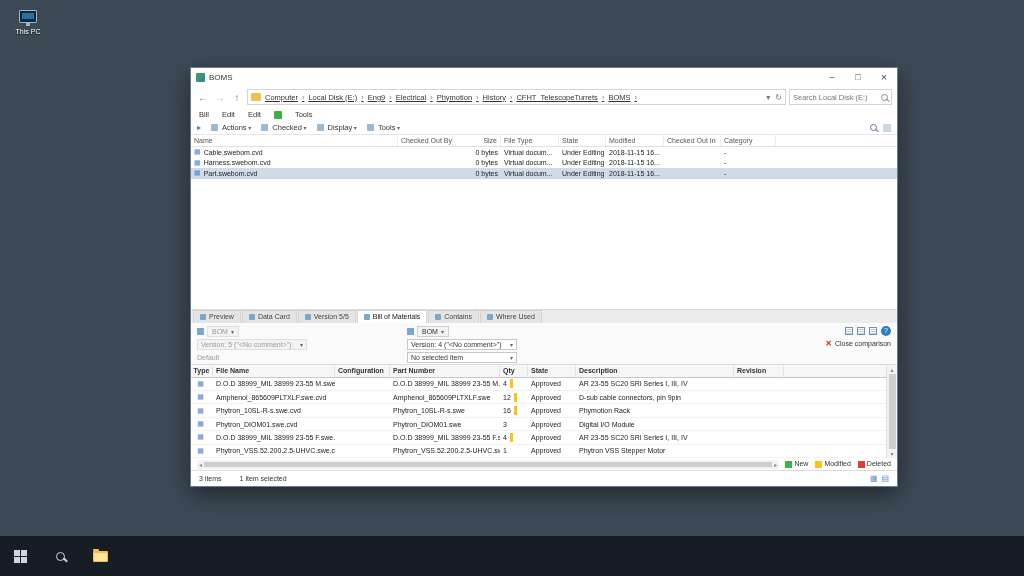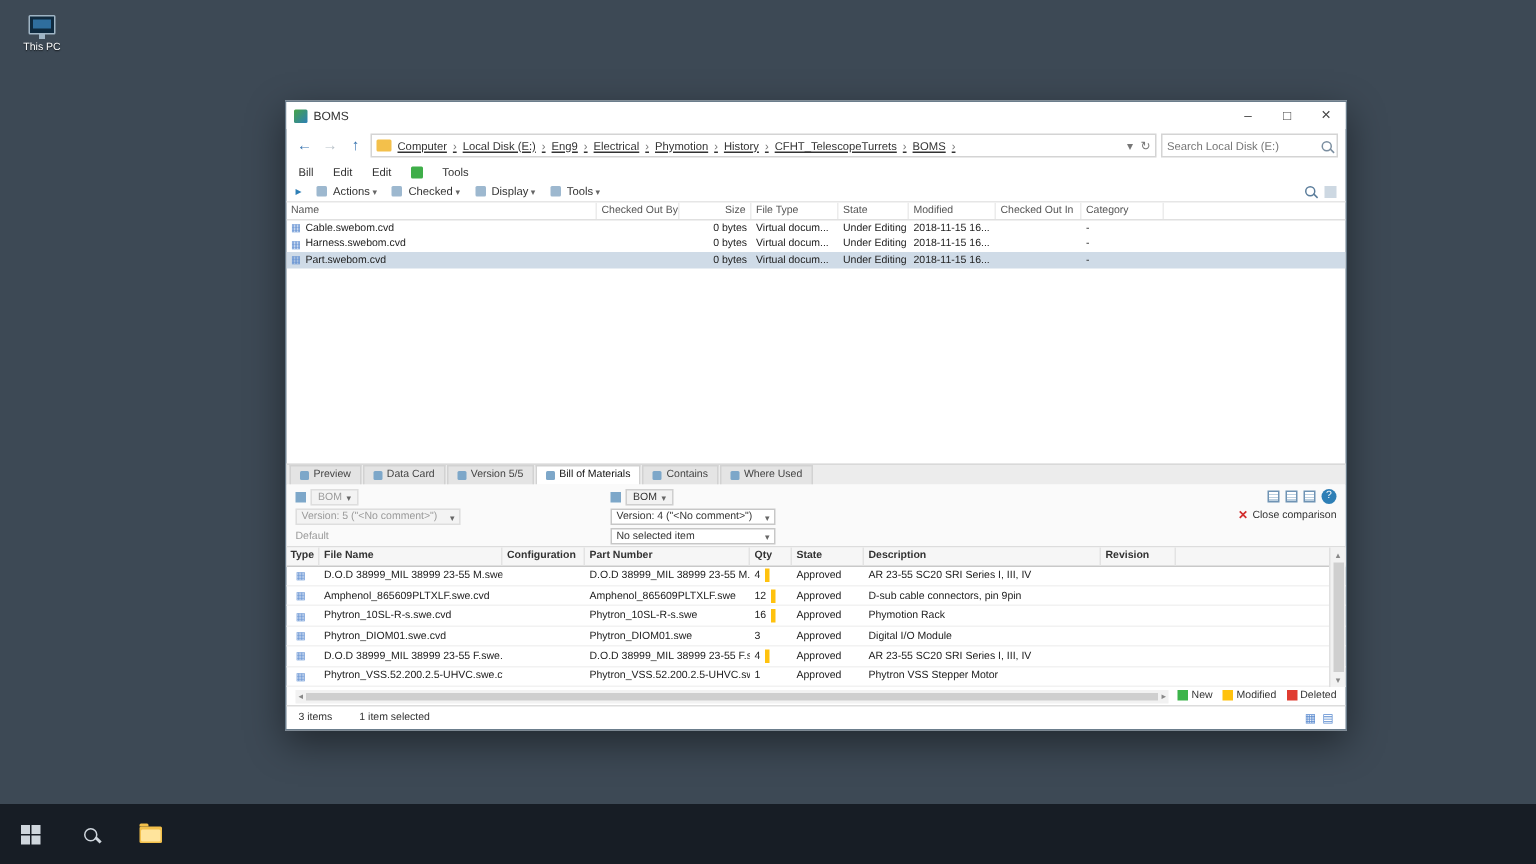--- a/index.html
+++ b/index.html
@@ -36,21 +36,21 @@
   .wc-close::before { content:"×"; font-size:11px; }
 
   .addressbar { height:22px; display:flex; align-items:center; gap:3px; padding:0 5px; flex:0 0 auto; }
   .nav { width:14px; text-align:center; font-size:10px; color:#3a75b0; }
   .nav.disabled { color:#b9c2c9; }
   .crumbbox { flex:1; height:16px; border:1px solid #d4d4d4; display:flex; align-items:center; padding:0 3px; overflow:hidden; white-space:nowrap; }
   .crumb-folder { width:10px; height:8px; background:#f3c04b; border-radius:1px; margin-right:4px; flex:0 0 auto; }
   .crumb { font-size:7.5px; color:#333;text-decoration:underline; }
   .crumb:not(:last-of-type)::after { content:"›"; color:#777; margin:0 4px; }
   .crumb-tools { margin-left:auto; display:flex; gap:5px; color:#777; font-size:8px; }
-  .searchbox { width:118px; height:16px; border:1px solid #d4d4d4; display:flex; align-items:center; padding:0 3px; }
+  .searchbox { width:103px; height:16px; border:1px solid #d4d4d4; display:flex; align-items:center; padding:0 3px; }
   .searchbox input { border:none; outline:none; flex:1; font-size:7.5px; color:#555; min-width:0; }
   .mag-sm { width:7px; height:7px; border:1px solid #7b8ea0; border-radius:50%; position:relative; flex:0 0 auto; }
   .mag-sm::after { content:""; position:absolute; width:4px; height:1px; background:#7b8ea0; transform:rotate(45deg); right:-3px; bottom:-1px; }
 
   .menubar { height:13px; display:flex; align-items:center; gap:13px; padding:0 8px; flex:0 0 auto; }
   .menu-item { font-size:7.5px; color:#333; }
   .addin-ic { width:8px; height:8px; background:#3fae49; border-radius:1px; }
 
   .toolbar { height:17px; background:#f5f6f7; border-top:1px solid #e3e5e8; border-bottom:1px solid #e3e5e8; display:flex; align-items:center; gap:14px; padding:0 9px; flex:0 0 auto; }
   .tool-btn { font-size:7.5px; color:#1f4e79; white-space:nowrap; }

